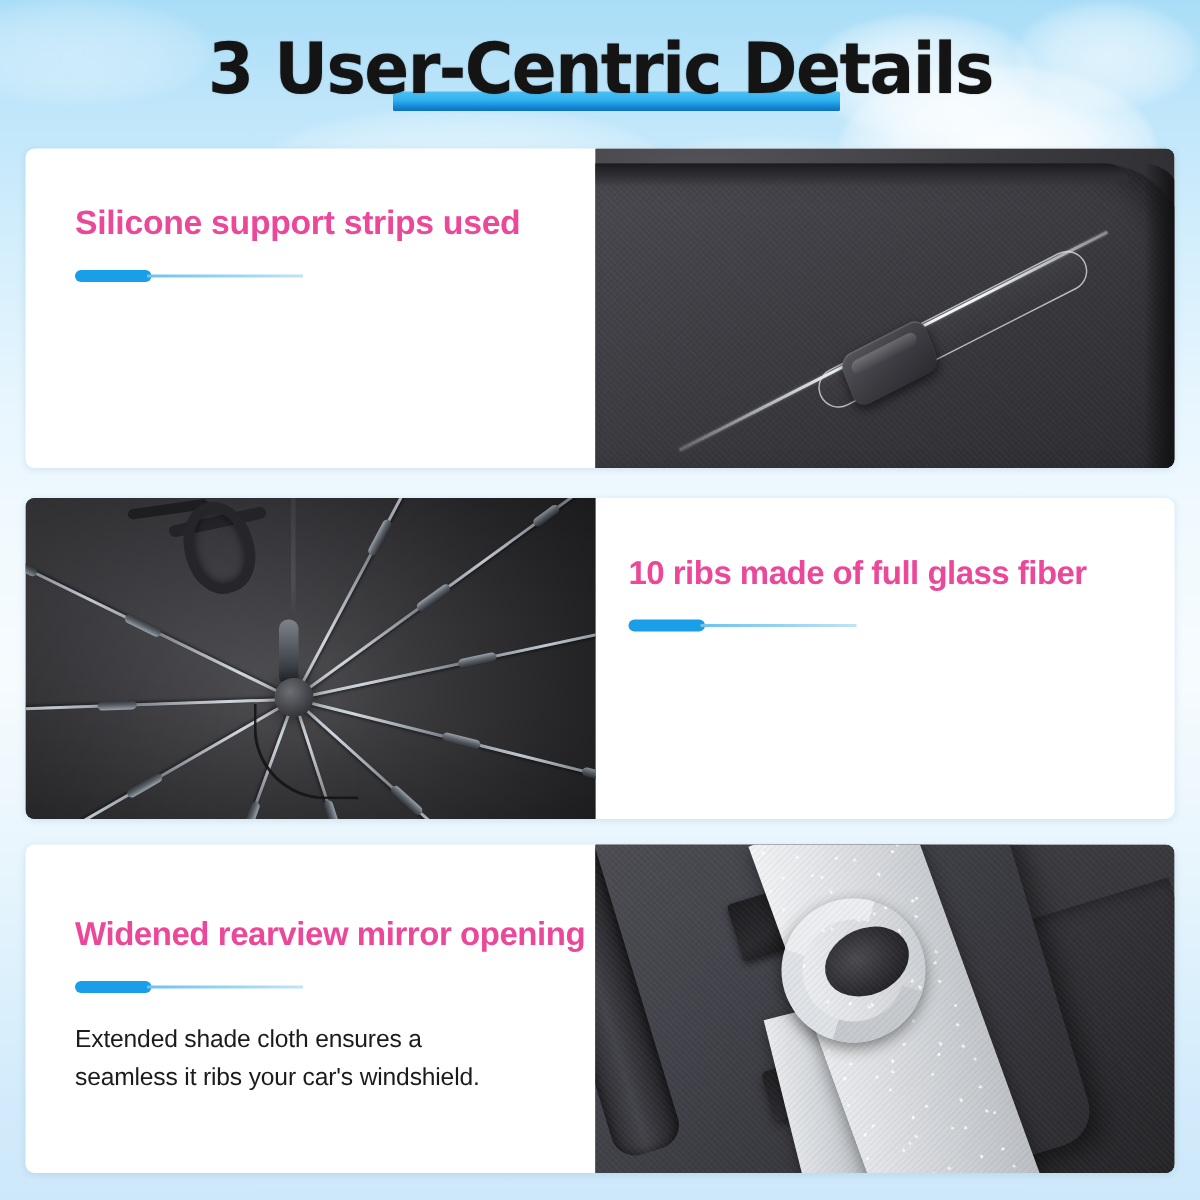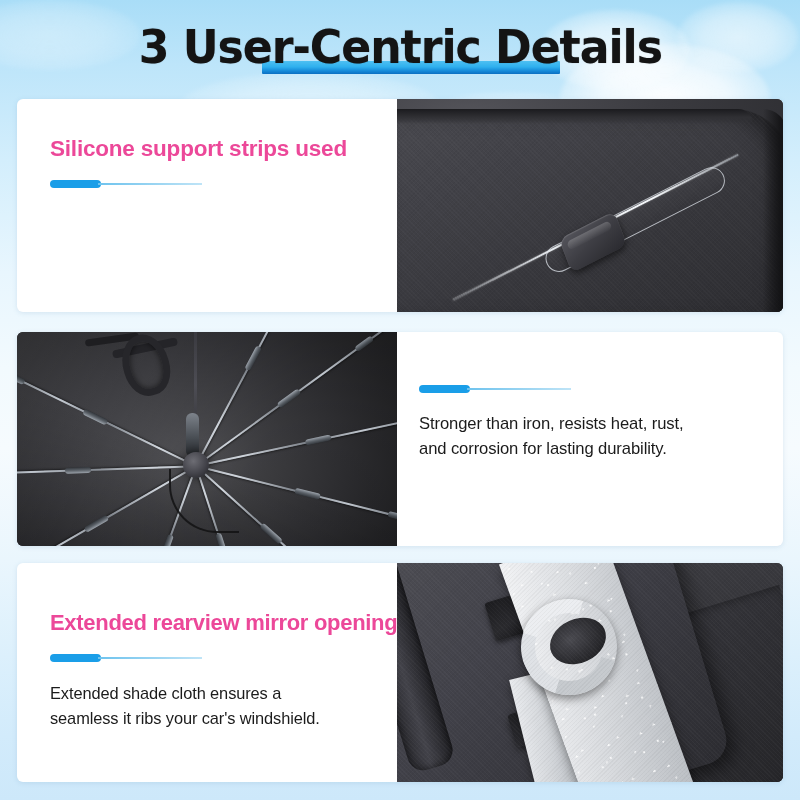--- a/index.html
+++ b/index.html
@@ -572,26 +572,25 @@
       <div class="edge-band"></div>
       <div class="strip-line"></div>
       <div class="strip-outline"></div>
       <div class="tab"></div>
     </div>
   </div>
 </div>
 
 <div class="card card-2">
   <div class="text-pane">
+    <div class="card-heading">10 ribs made of full glass fiber</div>
     <div class="divider">
       <span class="bar-strong"></span>
       <span class="bar-weak"></span>
     </div>
-    <div class="card-body">Stronger than iron, resists heat, rust,
-and corrosion for lasting durability.</div>
   </div>
   <div class="photo-pane">
     <div class="photo2">
       <div class="canopy-shade"></div>
       <div class="tip-bar"></div>
       <div class="handle-bar"></div>
       <div class="handle"></div>
       <div class="shaft"></div>
       <div class="slider"></div>
       <div class="rib" style="width:320px; transform:rotate(-62deg);"></div>
@@ -605,21 +604,21 @@
       <div class="rib" style="width:310px; transform:rotate(178deg);"></div>
       <div class="rib" style="width:290px; transform:rotate(206deg);"></div>
       <div class="cord"></div>
       <div class="hub"></div>
     </div>
   </div>
 </div>
 
 <div class="card card-3">
   <div class="text-pane">
-    <div class="card-heading">Extended rearview mirror opening</div>
+    <div class="card-heading">Widened rearview mirror opening</div>
     <div class="divider">
       <span class="bar-strong"></span>
       <span class="bar-weak"></span>
     </div>
     <div class="card-body">Extended shade cloth ensures a
 seamless it ribs your car's windshield.</div>
   </div>
   <div class="photo-pane">
     <div class="photo3">
       <div class="lower-panel"></div>

